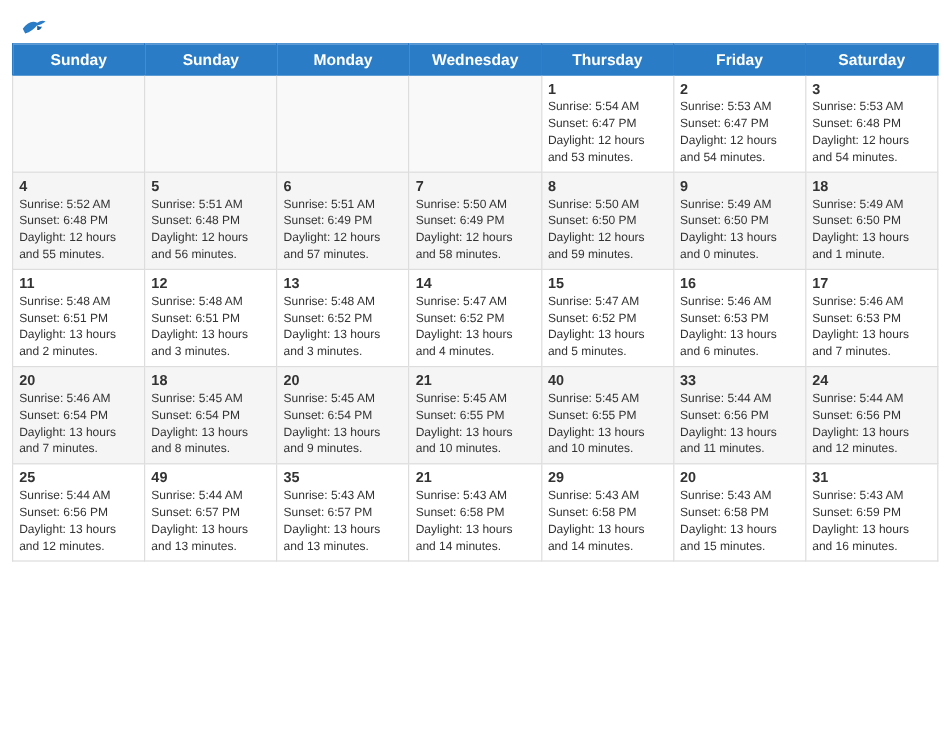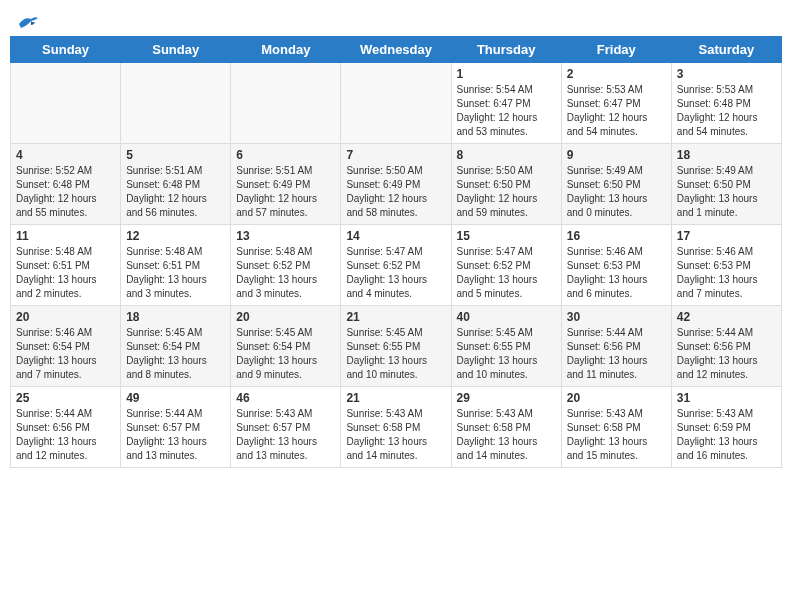--- a/index.html
+++ b/index.html
@@ -293,28 +293,28 @@
 and 10 minutes.</div>
         </td>
         <td>
           <span class="day-number">40</span>
           <div class="day-info" style="white-space: pre-line;">Sunrise: 5:45 AM
 Sunset: 6:55 PM
 Daylight: 13 hours
 and 10 minutes.</div>
         </td>
         <td>
-          <span class="day-number">30</span>
+          <span class="day-number">33</span>
           <div class="day-info" style="white-space: pre-line;">Sunrise: 5:44 AM
 Sunset: 6:56 PM
 Daylight: 13 hours
 and 11 minutes.</div>
         </td>
         <td>
-          <span class="day-number">42</span>
+          <span class="day-number">24</span>
           <div class="day-info" style="white-space: pre-line;">Sunrise: 5:44 AM
 Sunset: 6:56 PM
 Daylight: 13 hours
 and 12 minutes.</div>
         </td>
       </tr>
       <tr>
         <td>
           <span class="day-number">25</span>
           <div class="day-info" style="white-space: pre-line;">Sunrise: 5:44 AM
@@ -323,21 +323,21 @@
 and 12 minutes.</div>
         </td>
         <td>
           <span class="day-number">49</span>
           <div class="day-info" style="white-space: pre-line;">Sunrise: 5:44 AM
 Sunset: 6:57 PM
 Daylight: 13 hours
 and 13 minutes.</div>
         </td>
         <td>
-          <span class="day-number">46</span>
+          <span class="day-number">35</span>
           <div class="day-info" style="white-space: pre-line;">Sunrise: 5:43 AM
 Sunset: 6:57 PM
 Daylight: 13 hours
 and 13 minutes.</div>
         </td>
         <td>
           <span class="day-number">21</span>
           <div class="day-info" style="white-space: pre-line;">Sunrise: 5:43 AM
 Sunset: 6:58 PM
 Daylight: 13 hours

